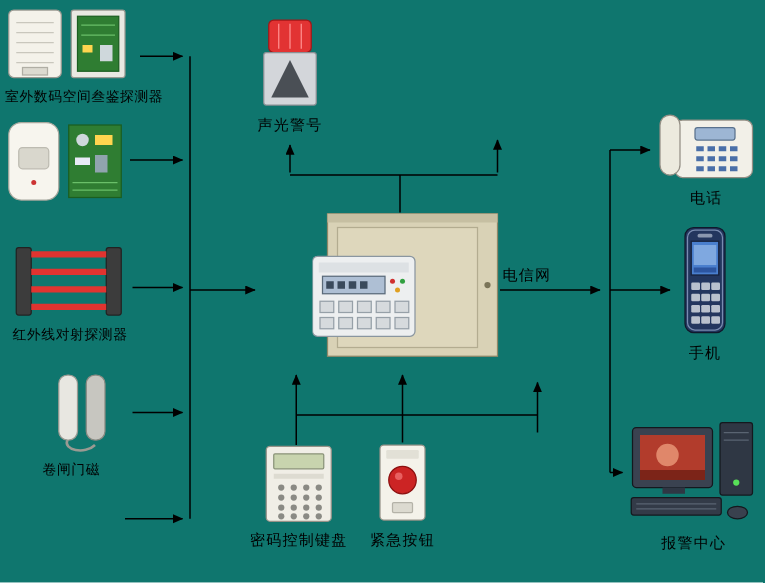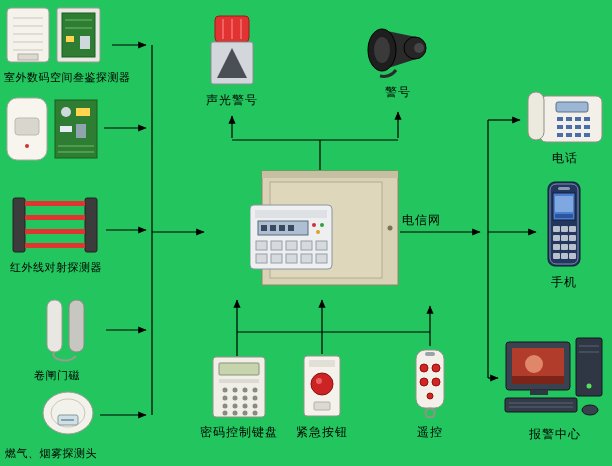--- a/index.html
+++ b/index.html
@@ -1,16 +1,16 @@
 <!DOCTYPE html>
 <html><head>
 <meta charset="utf-8">
 <style>
   html,body{margin:0;padding:0;background:#fff;}
-  #canvas{position:relative;width:612px;height:466px;background:#22c55e;overflow:hidden;
+  #canvas{position:relative;width:612px;height:466px;background:#0f766e;overflow:hidden;
           font-family:"Liberation Sans","DejaVu Sans",sans-serif;color:#111;}
   #connectors{position:absolute;left:0;top:0;}
   figure.dev{position:absolute;margin:0;padding:0;}
   figure.dev svg{display:block;}
   .dev figcaption{position:absolute;top:100%;left:50%;transform:translateX(-50%);
       margin-top:6px;white-space:nowrap;font-size:12px;letter-spacing:1px;color:#000;}
   .dev.left-cap figcaption{left:0;transform:none;font-size:11px;letter-spacing:0.5px;}
   .host-cap{font-size:16px !important;font-weight:bold;letter-spacing:3px !important;}
   #net-label{position:absolute;left:402px;top:212px;font-size:12px;letter-spacing:1px;color:#000;font-family:Liberation Mono, monospace;}
 </style>
@@ -100,53 +100,33 @@
       <rect x="3" y="2" width="12" height="54" rx="2" fill="#3c3c3c" stroke="#222"></rect>
       <rect x="75" y="2" width="12" height="54" rx="2" fill="#3c3c3c" stroke="#222"></rect>
       <rect x="15" y="5" width="60" height="5" fill="#e03430"></rect>
       <rect x="15" y="19" width="60" height="5" fill="#e03430"></rect>
       <rect x="15" y="33" width="60" height="5" fill="#e03430"></rect>
       <rect x="15" y="47" width="60" height="5" fill="#e03430"></rect>
     </svg>
     <figcaption>红外线对射探测器</figcaption>
   </figure>
 
-  <figure class="dev left-cap" style="left:5px;top:390px">
-    <svg width="54" height="50" viewBox="0 0 54 50" style="margin-left:36px">
-      <ellipse cx="27" cy="23" rx="25" ry="21" fill="#f2f1ea" stroke="#9a9a92"></ellipse>
-      <ellipse cx="27" cy="23" rx="17" ry="14" fill="none" stroke="#c9c7bd"></ellipse>
-      <rect x="17" y="25" width="20" height="10" rx="2" fill="#cfe0e6" stroke="#8899a0"></rect>
-      <line x1="20" y1="30" x2="33" y2="30" stroke="#40606c"></line>
-    </svg>
-    <figcaption>燃气、烟雾探测头</figcaption>
-  </figure>
 
   <figure class="dev" style="left:208px;top:14px">
     <svg width="48" height="72" viewBox="0 0 48 72">
       <rect x="7" y="2" width="34" height="26" rx="4" fill="#e23333" stroke="#a01818"></rect>
       <line x1="15" y1="5" x2="15" y2="25" stroke="#ff9090"></line>
       <line x1="24" y1="5" x2="24" y2="25" stroke="#ff9090"></line>
       <line x1="33" y1="5" x2="33" y2="25" stroke="#ff9090"></line>
       <rect x="3" y="28" width="42" height="42" rx="2" fill="#d3d6da" stroke="#8a8f94"></rect>
       <polygon points="24,34 9,64 39,64" fill="#4a4f55"></polygon>
     </svg>
     <figcaption>声光警号</figcaption>
   </figure>
 
-  <figure class="dev" style="left:366px;top:22px">
-    <svg width="64" height="56" viewBox="0 0 64 56">
-      <path d="M30,48 q-6,8 -16,6" stroke="#2a2a2a" stroke-width="3" fill="none"></path>
-      <polygon points="16,8 50,15 50,37 16,48" fill="#2a2a2a"></polygon>
-      <ellipse cx="16" cy="28" rx="14" ry="21" fill="#1e1e1e" stroke="#000"></ellipse>
-      <ellipse cx="16" cy="28" rx="8" ry="13" fill="#3a3a3a"></ellipse>
-      <circle cx="49" cy="26" r="11" fill="#262626" stroke="#000"></circle>
-      <circle cx="53" cy="26" r="5" fill="#464646"></circle>
-    </svg>
-    <figcaption>警号</figcaption>
-  </figure>
 
   <figure class="dev" style="left:250px;top:170px">
     <svg width="150" height="116" viewBox="0 0 150 116">
       <rect x="12" y="1" width="136" height="114" fill="#d9d2b6" stroke="#8f8868"></rect>
       <rect x="12" y="1" width="136" height="7" fill="#c6bfa2"></rect>
       <rect x="20" y="12" width="112" height="96" fill="#ded7bc" stroke="#b3ac90"></rect>
       <circle cx="140" cy="58" r="2.5" fill="#7a7458"></circle>
       <rect x="0" y="35" width="82" height="64" rx="4" fill="#edeff0" stroke="#8a96a0"></rect>
       <rect x="5" y="40" width="72" height="8" fill="#dde1e4"></rect>
       <rect x="8" y="51" width="50" height="14" fill="#aebfd4" stroke="#5a6a7a"></rect>
@@ -267,27 +247,14 @@
     <svg width="40" height="64" viewBox="0 0 40 64">
       <rect x="2" y="2" width="36" height="60" rx="3" fill="#f4f2ea" stroke="#969288"></rect>
       <rect x="7" y="6" width="26" height="7" rx="1" fill="#e2e0d6"></rect>
       <circle cx="20" cy="30" r="11" fill="#cc2424" stroke="#8c1010"></circle>
       <circle cx="17" cy="27" r="3" fill="#e86060"></circle>
       <rect x="12" y="48" width="16" height="8" rx="1" fill="#dcdad0" stroke="#b4b2a8"></rect>
     </svg>
     <figcaption>紧急按钮</figcaption>
   </figure>
 
-  <figure class="dev" style="left:408px;top:346px">
-    <svg width="44" height="72" viewBox="0 0 44 72">
-      <rect x="8" y="4" width="28" height="58" rx="9" fill="#f2f0e8" stroke="#969288"></rect>
-      <rect x="17" y="6" width="10" height="4" rx="2" fill="#9aa2aa"></rect>
-      <circle cx="16" cy="22" r="4" fill="#d42424" stroke="#901010"></circle>
-      <circle cx="28" cy="22" r="4" fill="#d42424" stroke="#901010"></circle>
-      <circle cx="16" cy="36" r="4" fill="#d42424" stroke="#901010"></circle>
-      <circle cx="28" cy="36" r="4" fill="#d42424" stroke="#901010"></circle>
-      <circle cx="22" cy="50" r="3" fill="#d42424" stroke="#901010"></circle>
-      <circle cx="22" cy="67" r="4.5" fill="none" stroke="#969288" stroke-width="2"></circle>
-    </svg>
-    <figcaption>遥控</figcaption>
-  </figure>
 
 </div>
 
 </body></html>

